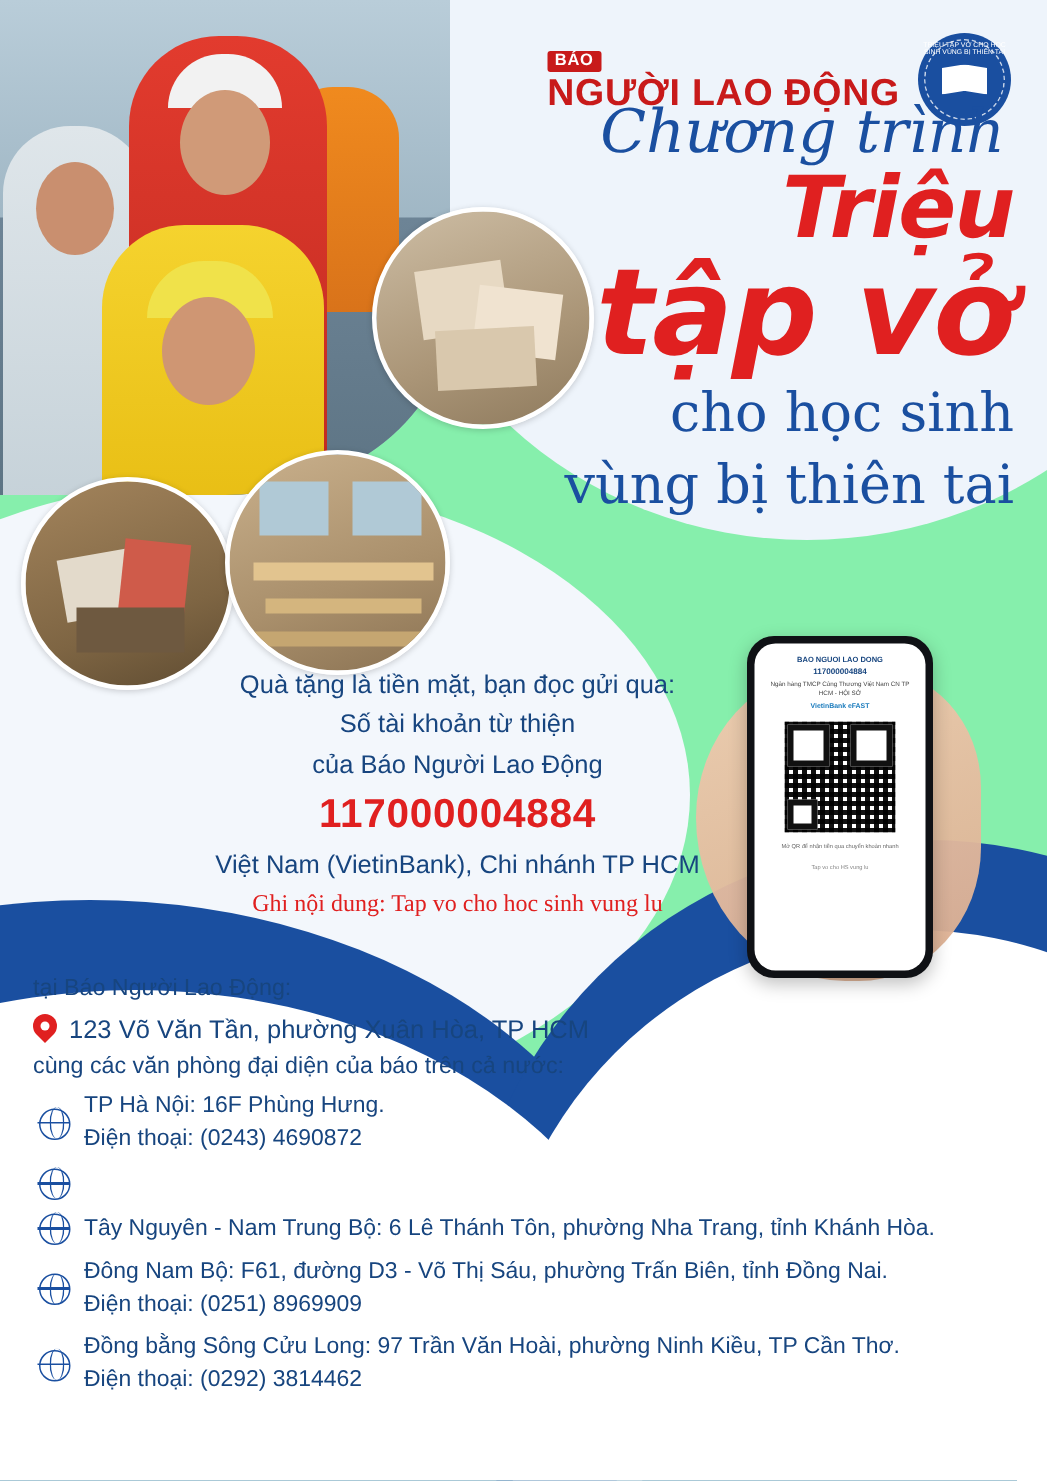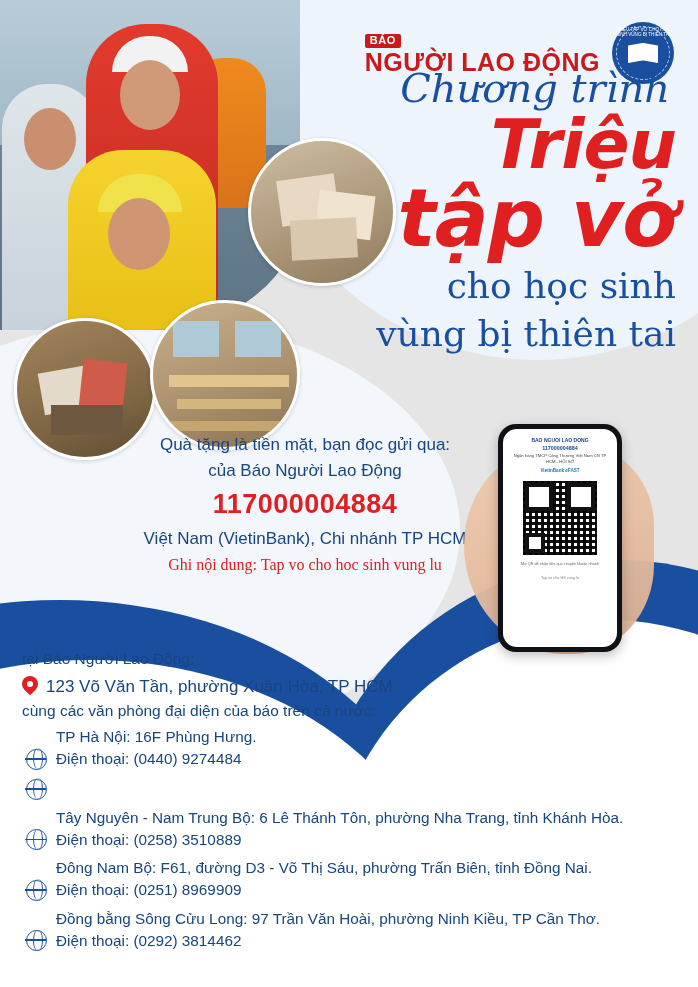--- a/index.html
+++ b/index.html
@@ -5,21 +5,21 @@
   * { box-sizing: border-box; margin: 0; padding: 0; }
   html, body {
     width: 698px; height: 987px;
     font-family: "Liberation Sans", sans-serif;
     background: #ffffff;
     overflow: hidden;
   }
   .poster {
     position: relative;
     width: 698px; height: 987px;
-    background: #e5e5e5;
+    background: #86efac;
     overflow: hidden;
   }
 
   
   .bg-swoosh-top {
     position: absolute;
     right: -120px; top: -160px;
     width: 560px; height: 520px;
     border-radius: 50%;
     background: #eef4fb;
@@ -158,36 +158,36 @@
     color: #1a4fa0;
     font-size: 40px;
     line-height: 1;
     padding-right: 6px;
   }
   .h-big {
     font-family: "DejaVu Sans", sans-serif;
     font-weight: bold;
     font-style: italic;
     color: #e02020;
-    font-size: 68px;
+    font-size: 57px;
     line-height: .96;
     letter-spacing: -1px;
     margin-top: 4px;
   }
   .h-big-2 { font-size: 80px; }
   .h-sub {
     font-family: "DejaVu Serif", serif;
     color: #1a4fa0;
     font-size: 36px;
     line-height: 1.12;
     margin-top: 8px;
   }
 
   
-  .donate { position: absolute; left: 120px; top: 432px; width: 370px; text-align: center; z-index: 6; }
+  .donate { position: absolute; left: 120px; top: 444px; width: 370px; text-align: center; z-index: 6; }
   .d-line { font-size: 17px; color: #17457f; line-height: 1.55; }
   .d-account {
     font-size: 27px; color: #e02020; font-weight: bold;
     letter-spacing: .5px; margin: 4px 0 6px;
   }
   .d-note { font-size: 16px; color: #e02020; margin-top: 4px; font-family: Liberation Serif, serif; }
 
   
   .phone-wrap { position: absolute; right: 30px; top: 418px; width: 210px; height: 240px; z-index: 6; }
   .hand {
@@ -241,21 +241,21 @@
     background:#e02020; border-radius:50% 50% 50% 0; transform:rotate(-45deg);
   }
   .pin:after {
     content:""; position:absolute; left:5px; top:5px; width:6px; height:6px;
     background:#fff; border-radius:50%;
   }
   .c-addr { font-size: 17px; color: #17457f; }
   .c-nationwide { font-size: 15.5px; color: #17457f; margin: 2px 0 6px; }
 
   .office-list { display: flex; flex-direction: column; gap: 7px; padding-left: 4px; }
-  .office { display: flex; gap: 9px; align-items: flex-end; }
+  .office { display: flex; gap: 9px; align-items: center; }
   .globe {
     width: 21px; height: 21px; flex: none; border-radius: 50%;
     border: 1.6px solid #1a4fa0; position: relative; margin-top: 2px;
   }
   .globe:before {
     content:""; position:absolute; left:-1.6px; top:8.2px; width:21px; height:1.6px; background:#1a4fa0;
   }
   .globe:after {
     content:""; position:absolute; left:6.4px; top:-1.6px; width:8px; height:21px;
     border-left:1.6px solid #1a4fa0; border-right:1.6px solid #1a4fa0; border-radius:50%;
@@ -330,20 +330,21 @@
   <div class="headline">
     <div class="h-script">Chương trình</div>
     <div class="h-big">Triệu</div>
     <div class="h-big h-big-2">tập vở</div>
     <div class="h-sub">cho học sinh</div>
     <div class="h-sub">vùng bị thiên tai</div>
   </div>
 
   <div class="donate">
     <div class="d-line">Quà tặng là tiền mặt, bạn đọc gửi qua:</div>
+    <div class="d-line">Số tài khoản từ thiện</div>
     <div class="d-line">của Báo Người Lao Động</div>
     <div class="d-account">117000004884</div>
     <div class="d-line">Việt Nam (VietinBank), Chi nhánh TP HCM</div>
     <div class="d-note">Ghi nội dung: Tap vo cho hoc sinh vung lu</div>
   </div>
 
   <div class="phone-wrap">
     <div class="hand"></div>
     <div class="phone">
       <div class="phone-screen">
@@ -368,31 +369,30 @@
       <div class="c-addr">123 Võ Văn Tần, phường Xuân Hòa, TP HCM</div>
     </div>
 
     <div class="c-nationwide">cùng các văn phòng đại diện của báo trên cả nước:</div>
 
     <div class="office-list">
       <div class="office">
         <div class="globe"></div>
         <div class="office-text">
           <span class="name">TP Hà Nội: 16F Phùng Hưng.</span>
-          <span class="tel">Điện thoại: (0440) 9274484</span>
+          <span class="tel">Điện thoại: (0243) 4690872</span>
         </div>
       </div>
       <div class="office">
         <div class="globe"></div>
       </div>
       <div class="office">
         <div class="globe"></div>
         <div class="office-text">
           <span class="name">Tây Nguyên - Nam Trung Bộ: 6 Lê Thánh Tôn, phường Nha Trang,  tỉnh Khánh Hòa.</span>
-          <span class="tel">Điện thoại: (0258) 3510889</span>
         </div>
       </div>
       <div class="office">
         <div class="globe"></div>
         <div class="office-text">
           <span class="name">Đông Nam Bộ: F61, đường D3 - Võ Thị Sáu, phường Trấn Biên, tỉnh Đồng Nai.</span>
           <span class="tel">Điện thoại: (0251) 8969909</span>
         </div>
       </div>
       <div class="office">

